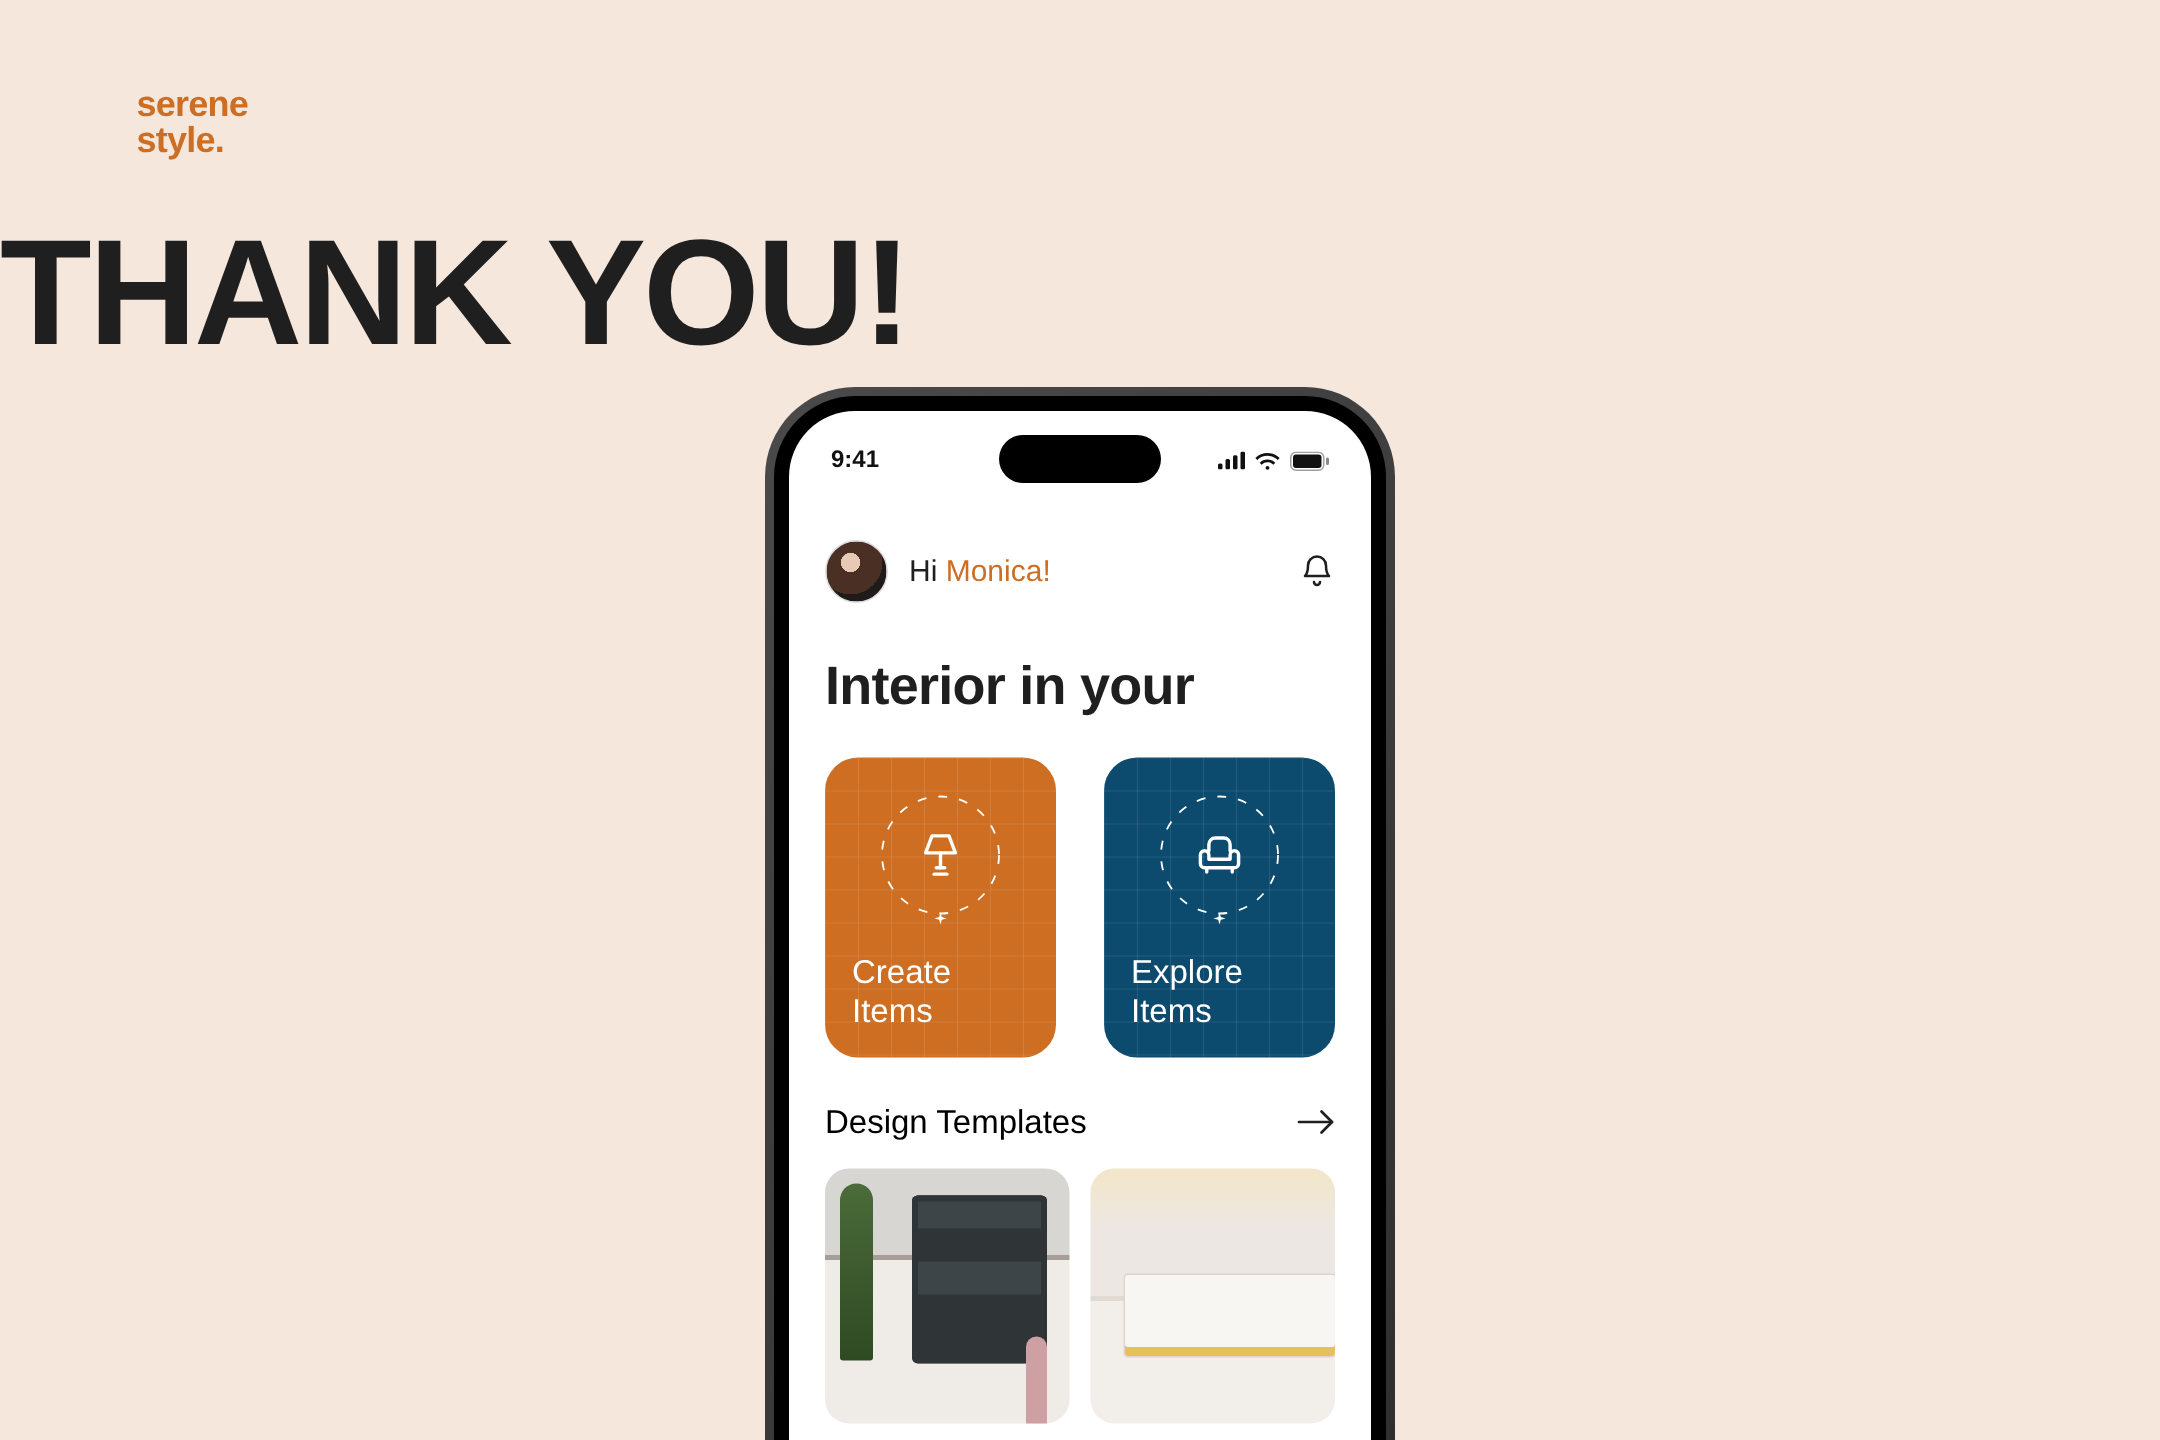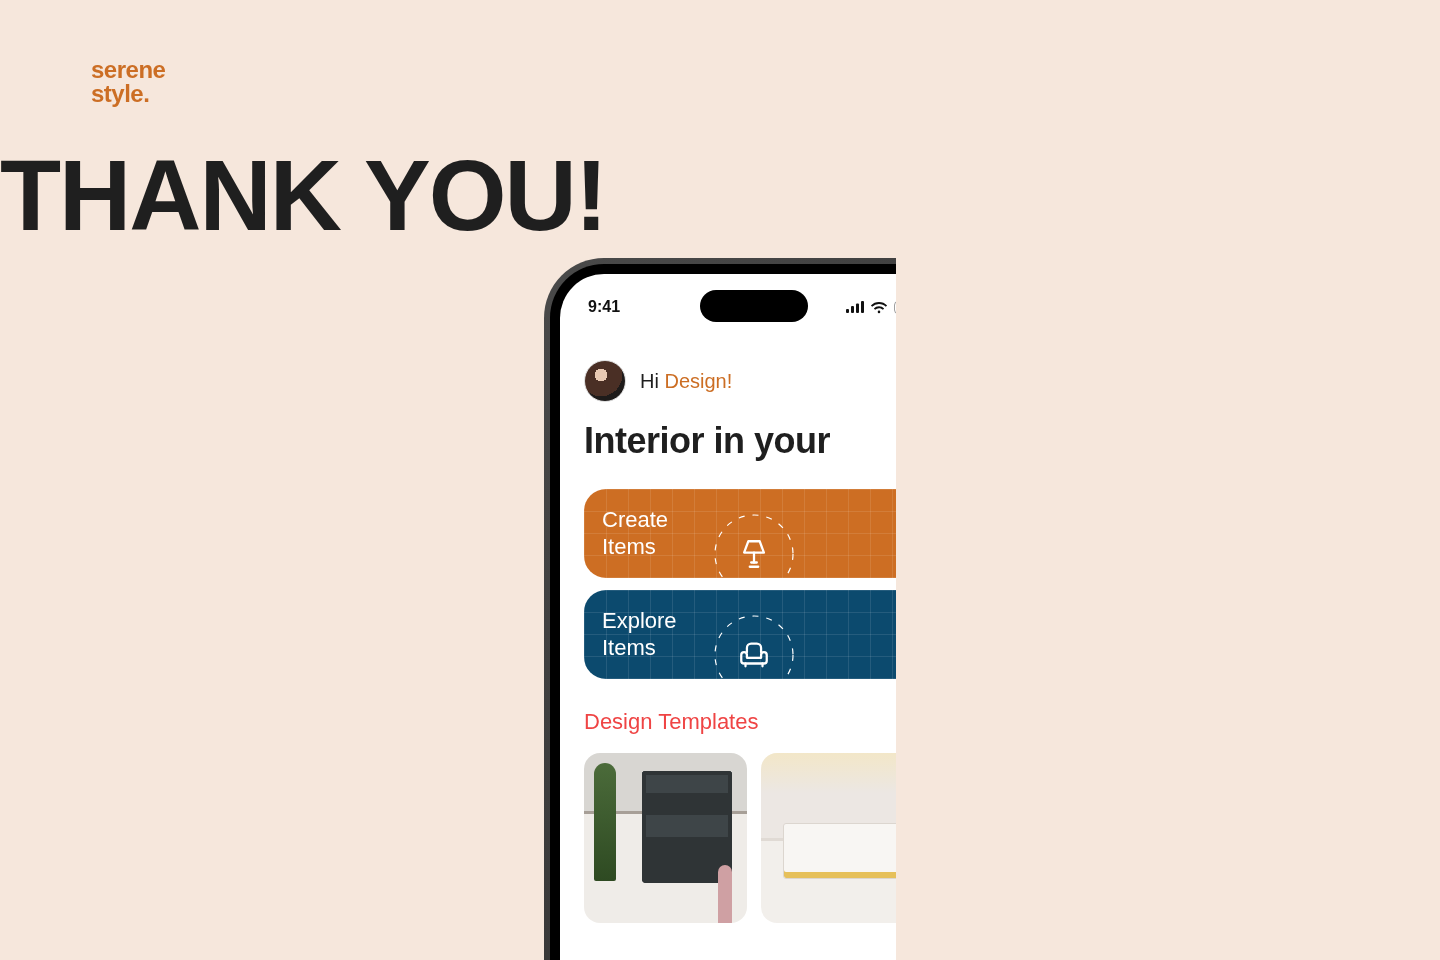--- a/index.html
+++ b/index.html
@@ -33,21 +33,21 @@
     color: #1f1f1f;
     letter-spacing: -2px;
   }
 
   
   .phone-wrap {
     position: absolute;
     left: 50%;
     top: 258px;
     transform: translateX(-50%);
-    width: 352px;
+    width: 420px;
     height: 702px;
     overflow: hidden;
   }
   .phone-outer {
     width: 420px;
     height: 860px;
     background: linear-gradient(135deg, #4a4a4a, #2b2b2b);
     border-radius: 60px;
     padding: 6px;
   }
@@ -124,34 +124,33 @@
     flex: 1;
   }
   .greeting .name { color: #cc6e24; font-weight: 500; }
   .bell {
     width: 24px;
     height: 24px;
     color: #1f1f1f;
   }
 
   .hero-title {
-    margin-top: 18px;
+    margin-top: 34px;
     font-size: 36px;
     line-height: 1.15;
     font-weight: 600;
     color: #1f1f1f;
     letter-spacing: -0.5px;
   }
 
   
   .cards {
     display: flex;
-    gap: 12px;
+    gap: 32px;
     margin-top: 28px;
-    flex-direction: column;
   }
   .card {
     flex: 1;
     height: 200px;
     border-radius: 22px;
     padding: 18px;
     display: flex;
     flex-direction: column;
     justify-content: flex-end;
     position: relative;
@@ -206,21 +205,21 @@
   
   .templates-row {
     display: flex;
     align-items: center;
     justify-content: space-between;
     margin-top: 30px;
   }
   .templates-title {
     font-size: 22px;
     font-weight: 500;
-    color: #ef4444;
+    color: #000000;
   }
   .arrow-right { color: #1f1f1f; cursor: pointer; }
 
   .template-cards {
     display: flex;
     gap: 14px;
     margin-top: 18px;
   }
   .template-card {
     flex: 1;
@@ -312,21 +311,21 @@
                 <rect x="24" y="4" width="2" height="5" rx="1" fill="#111" opacity="0.5"></rect>
               </svg>
           </div>
         </div>
 
         <div class="app">
 
           <div class="user-row">
             <div class="avatar"></div>
             <div class="greeting">
-              <span>Hi </span><span class="name">Design!</span>
+              <span>Hi </span><span class="name">Monica!</span>
             </div>
             <svg class="bell" viewBox="0 0 24 24" fill="none" stroke="currentColor" stroke-width="1.7" stroke-linecap="round" stroke-linejoin="round">
               <path d="M6 8a6 6 0 0 1 12 0c0 5 2 7 2 7H4s2-2 2-7Z"></path>
               <path d="M10 19a2 2 0 0 0 4 0"></path>
             </svg>
           </div>
 
           <h1 class="hero-title">
             <span>Interior in your</span><br>
           </h1>

